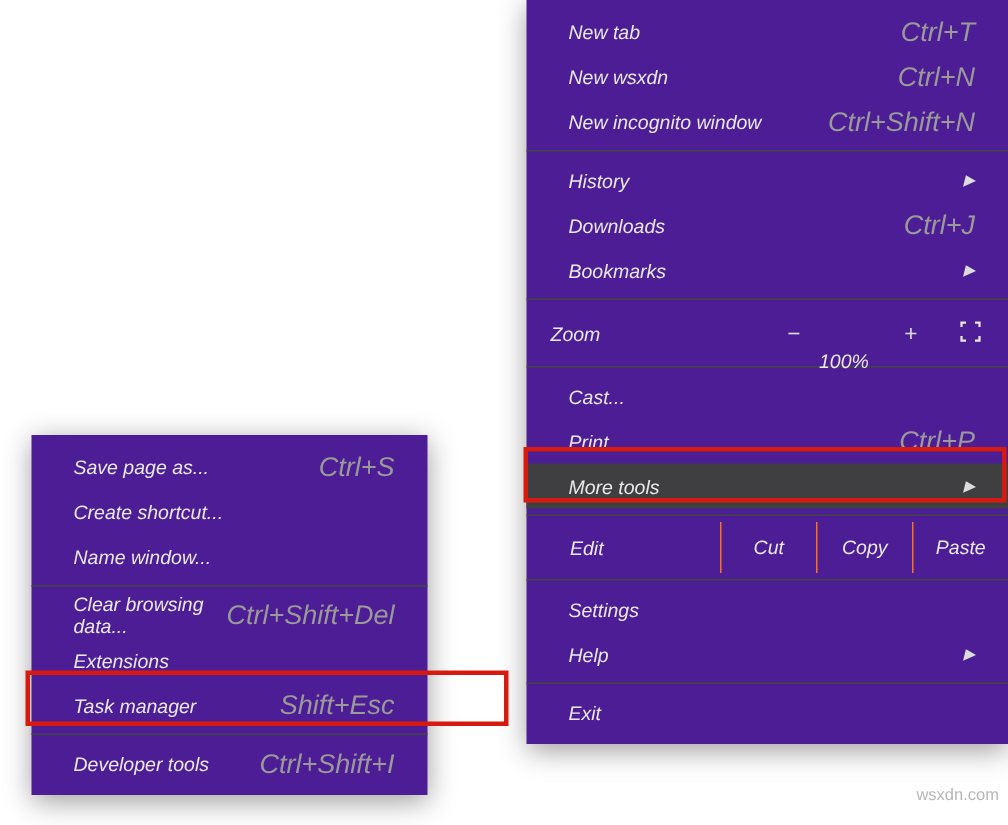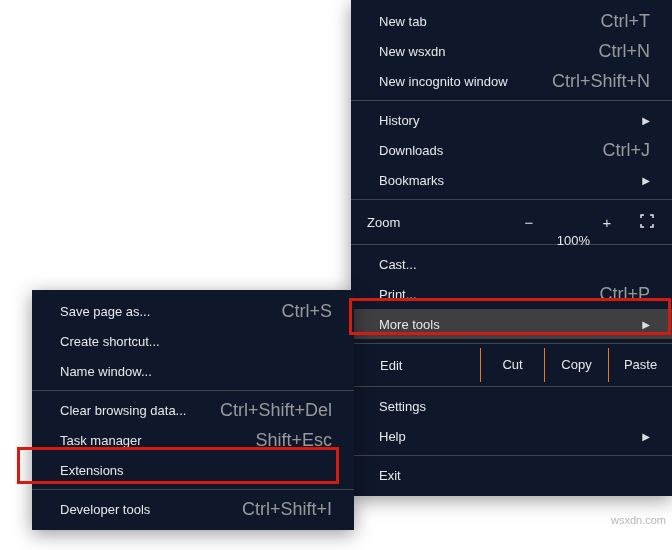--- a/index.html
+++ b/index.html
@@ -7,33 +7,34 @@
     width: 672px;
     height: 550px;
     background: #fff;
     font-family: "Segoe UI", Arial, sans-serif;
     font-size: 13px;
     position: relative;
     overflow: hidden;
   }
   .menu {
     position: absolute;
-    background: #0f172a;
+    background: #4c1d95;
     color: #e8e8e8;
     box-shadow: 0 4px 18px rgba(0,0,0,.4);
+    font-style: italic;
   }
   .main-menu {
     top: 0;
     right: 0;
     width: 321px;
   }
   .sub-menu {
     top: 290px;
-    left: 32px;
-    width: 322px;
+    left: 21px;
+    width: 264px;
   }
   .item {
     display: flex;
     align-items: center;
     height: 30px;
     padding: 0 22px 0 28px;
     color: #e8e8e8;
     cursor: default;
   }
   .item .label { flex: 1; }
@@ -64,21 +65,21 @@
   }
   .zoom-row .zlabel { flex: 1; }
   .zoom-row .zbtn {
     width: 34px;
     text-align: center;
     color: #dcdcdc;
     font-size: 15px;
   }
   .zoom-row .zpct {
     min-width: 44px;
-    text-align: right;
+    text-align: left;
     color: #e8e8e8;
     margin-top: 36px;
   }
   .zoom-row .zfs {
     width: 30px;
     text-align: center;
     margin-left: 8px;
   }
   .edit-row {
     display: flex;
@@ -99,21 +100,21 @@
   }
   .highlight {
     position: absolute;
     border: 3px solid #d71a0f;
     pointer-events: none;
   }
   .hl-more { top: 298px; left: 349px; width: 322px; height: 37px; }
   .hl-task { top: 447px; left: 17px; width: 322px; height: 37px; }
   .watermark {
     position: absolute;
-    bottom: 24px;
+    bottom: 14px;
     right: 6px;
     font-size: 11px;
     color: #b6b6b6;
   }
 </style>
 </head>
 <body>
 
 <div class="menu main-menu">
   <div style="height:6px"></div>
@@ -202,26 +203,26 @@
   </div>
   <div class="item">
     <span class="label">Name window...</span>
   </div>
   <div class="sep"></div>
   <div class="item">
     <span class="label">Clear browsing data...</span>
     <span class="shortcut">Ctrl+Shift+Del</span>
   </div>
   <div class="item">
+    <span class="label">Extensions</span>
+  </div>
+  <div class="item">
     <span class="label">Task manager</span>
     <span class="shortcut">Shift+Esc</span>
   </div>
-  <div class="item">
-    <span class="label">Extensions</span>
-  </div>
   <div class="sep"></div>
   <div class="item">
     <span class="label">Developer tools</span>
     <span class="shortcut">Ctrl+Shift+I</span>
   </div>
   <div style="height:6px"></div>
 </div>
 
 <div class="highlight hl-more"></div>
 <div class="highlight hl-task"></div>

